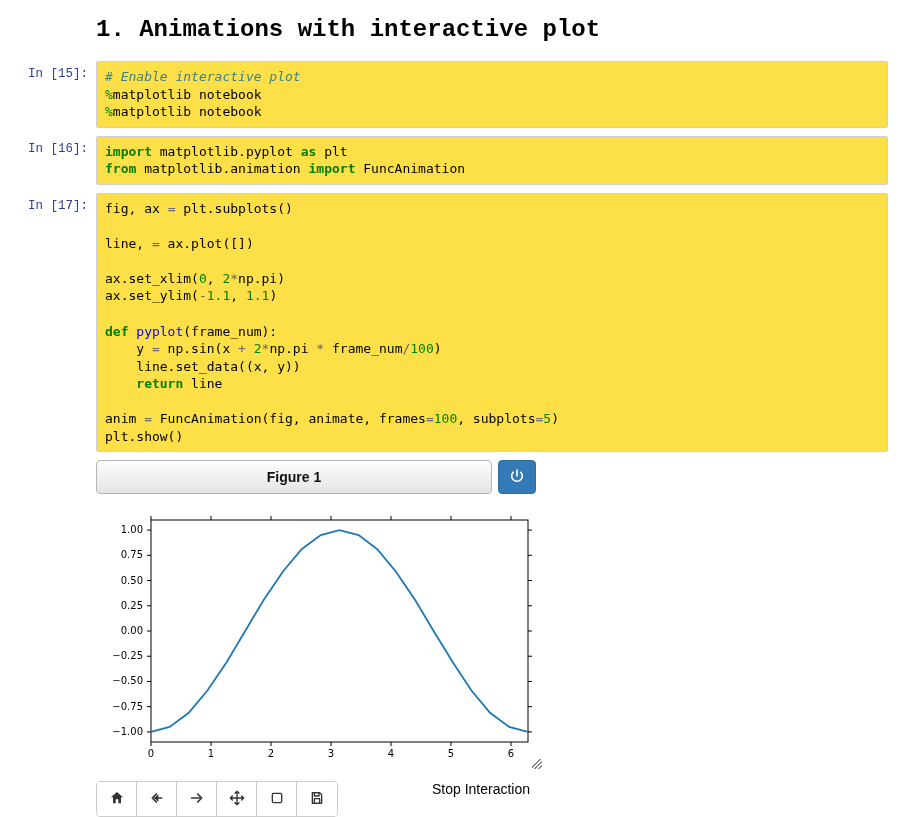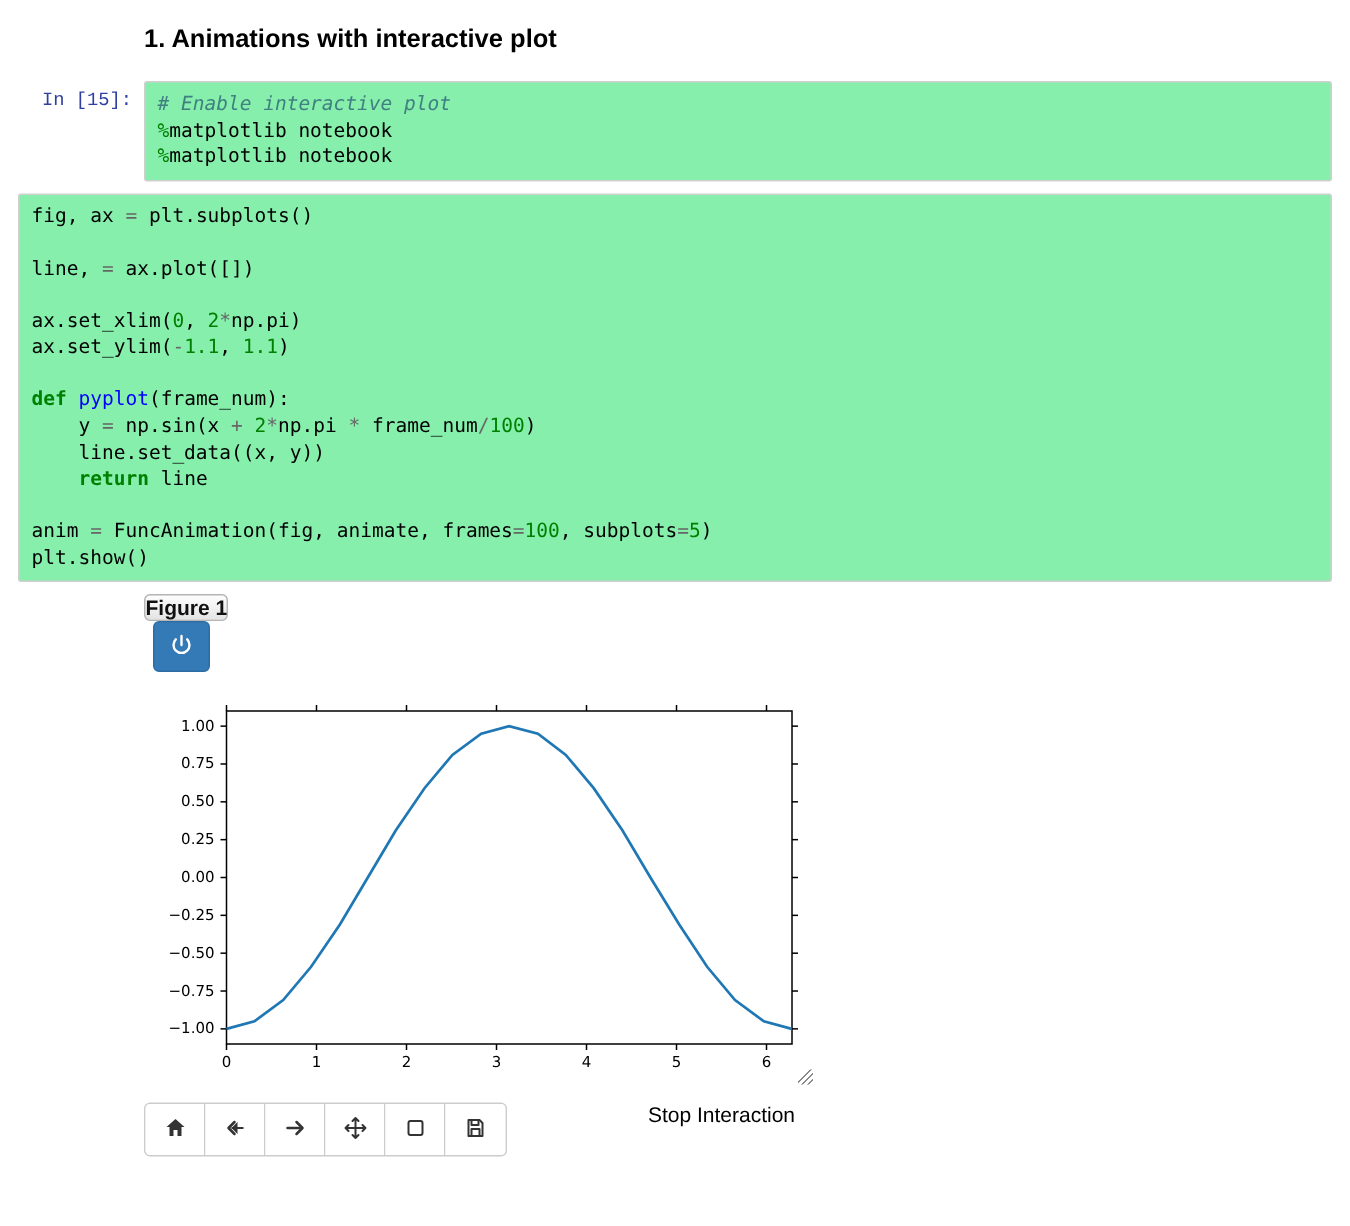--- a/index.html
+++ b/index.html
@@ -6,43 +6,44 @@
   body {
     margin: 0;
     padding: 12px 12px 20px 12px;
     font-family: -apple-system, BlinkMacSystemFont, "Segoe UI", Helvetica, Arial, sans-serif;
     font-size: 14px;
     color: #111;
     background: #fff;
     width: 900px;
   }
   .heading {
-    font-size: 17px;
+    font-size: 24px;
     font-weight: 700;
     margin: 4px 0 18px 84px;
     color: #000;
+    font-family: Liberation Mono, monospace;
   }
   .cell {
     display: flex;
     align-items: stretch;
     margin-bottom: 8px;
   }
   .prompt {
     width: 84px;
     flex-shrink: 0;
     font-family: Liberation Mono, monospace;
     font-size: 12.5px;
     color: #303F9F;
     text-align: right;
     padding: 6px 8px 0 0;
   }
   .input-area {
     flex: 1;
     border: 1px solid #cfcfcf;
-    background: #86efac;
+    background: #fde047;
     border-radius: 2px;
     padding: 6px 8px;
     font-family: "Menlo", "DejaVu Sans Mono", Consolas, monospace;
     font-size: 13px;
     line-height: 1.35;
     white-space: pre;
     overflow-x: auto;
   }
   
   .cmnt   { color: #408080; font-style: italic; }
@@ -54,23 +55,22 @@
   .op     { color: #666; }
 
   
   .output {
     margin-left: 84px;
     margin-top: 6px;
   }
   .fig-header {
     display: flex;
     align-items: flex-start;
-    width: 526px;
+    width: 440px;
     margin-bottom: 20px;
-    flex-direction: column;
   }
   .fig-title {
     flex: 1;
     height: 34px;
     border: 1px solid #b5b5b5;
     border-radius: 4px;
     background: linear-gradient(#fdfdfd, #e4e4e4);
     display: flex;
     align-items: center;
     justify-content: center;
@@ -151,20 +151,26 @@
 <div class="heading">1. Animations with interactive plot</div>
 
 <div id="cells-container">
     <div class="cell">
       <div class="prompt">In [15]:</div>
       <div class="input-area"><span class="cmnt"># Enable interactive plot</span>
 <span class="magic">%</span><span class="name">matplotlib notebook</span>
 <span class="magic">%</span><span class="name">matplotlib notebook</span></div>
     </div>
     <div class="cell">
+      <div class="prompt">In [16]:</div>
+      <div class="input-area"><span class="kwd">import</span><span class="name"> matplotlib.pyplot </span><span class="kwd">as</span><span class="name"> plt</span>
+<span class="kwd">from</span><span class="name"> matplotlib.animation </span><span class="kwd">import</span><span class="name"> FuncAnimation</span></div>
+    </div>
+    <div class="cell">
+      <div class="prompt">In [17]:</div>
       <div class="input-area"><span class="name">fig, ax </span><span class="op">=</span><span class="name"> plt.subplots()</span>
 
 <span class="name">line, </span><span class="op">=</span><span class="name"> ax.plot([])</span>
 
 <span class="name">ax.set_xlim(</span><span class="num">0</span><span class="name">, </span><span class="num">2</span><span class="op">*</span><span class="name">np.pi)</span>
 <span class="name">ax.set_ylim(</span><span class="op">-</span><span class="num">1.1</span><span class="name">, </span><span class="num">1.1</span><span class="name">)</span>
 
 <span class="kwd">def</span><span class="name"> </span><span class="id">pyplot</span><span class="name">(frame_num):</span>
 <span class="name">    y </span><span class="op">=</span><span class="name"> np.sin(x </span><span class="op">+</span><span class="name"> </span><span class="num">2</span><span class="op">*</span><span class="name">np.pi </span><span class="op">*</span><span class="name"> frame_num</span><span class="op">/</span><span class="num">100</span><span class="name">)</span>
 <span class="name">    line.set_data((x, y))</span>

